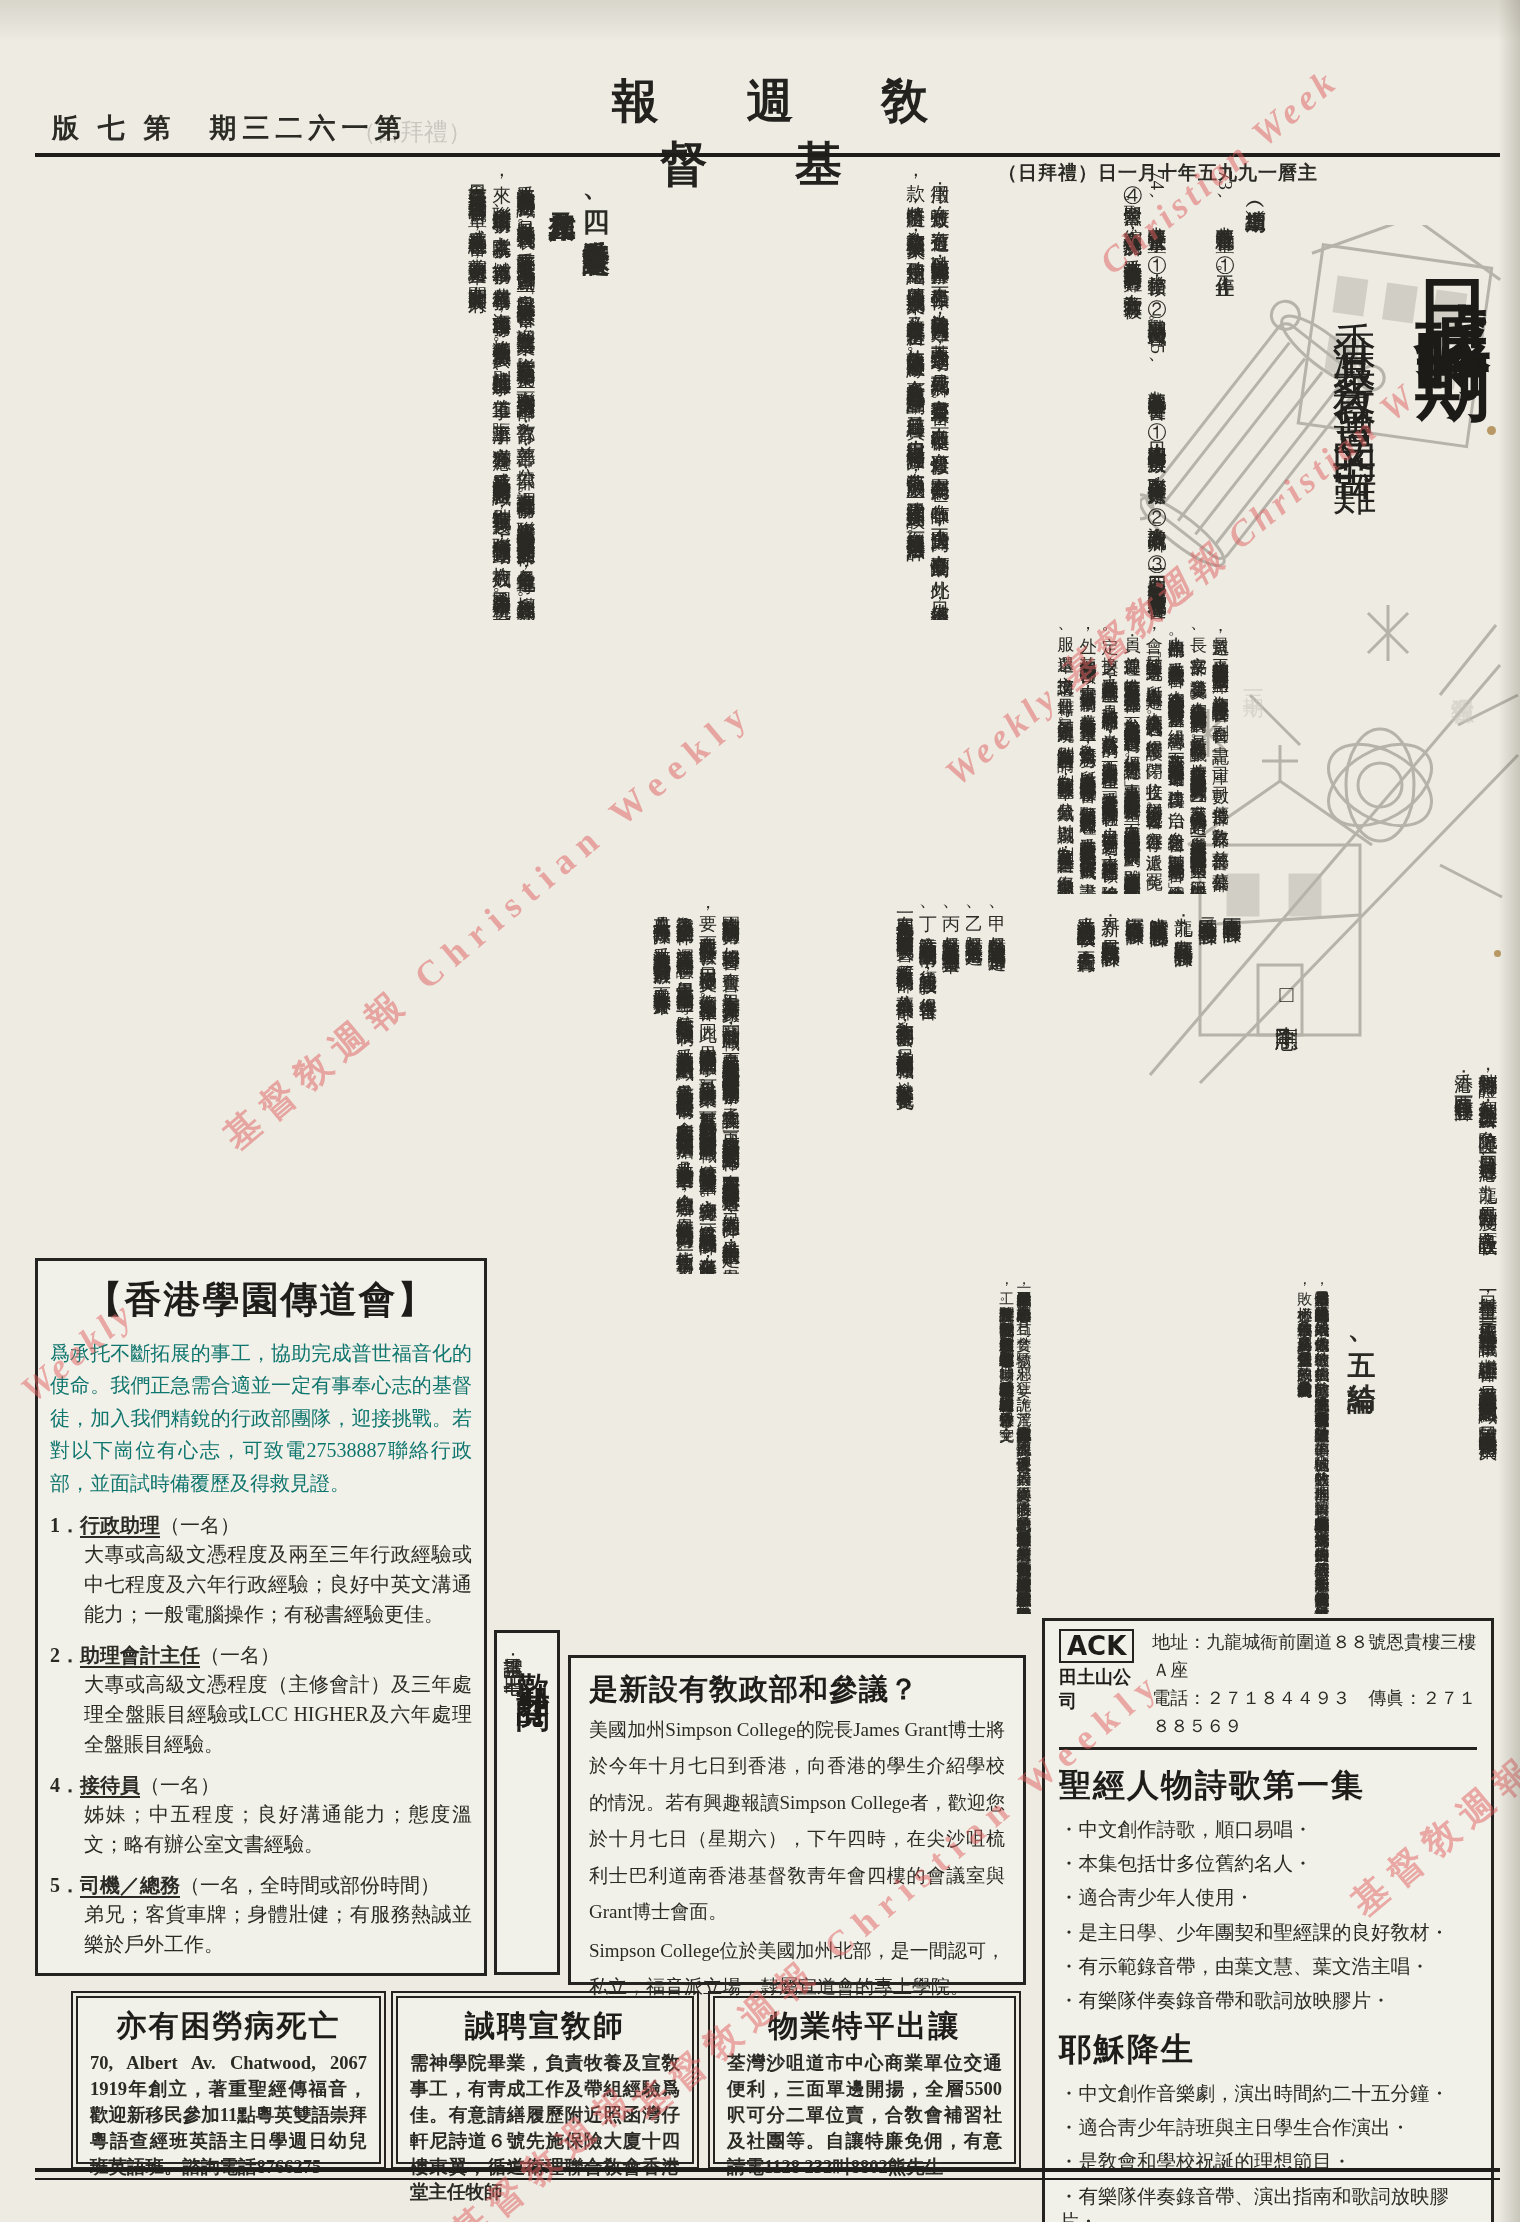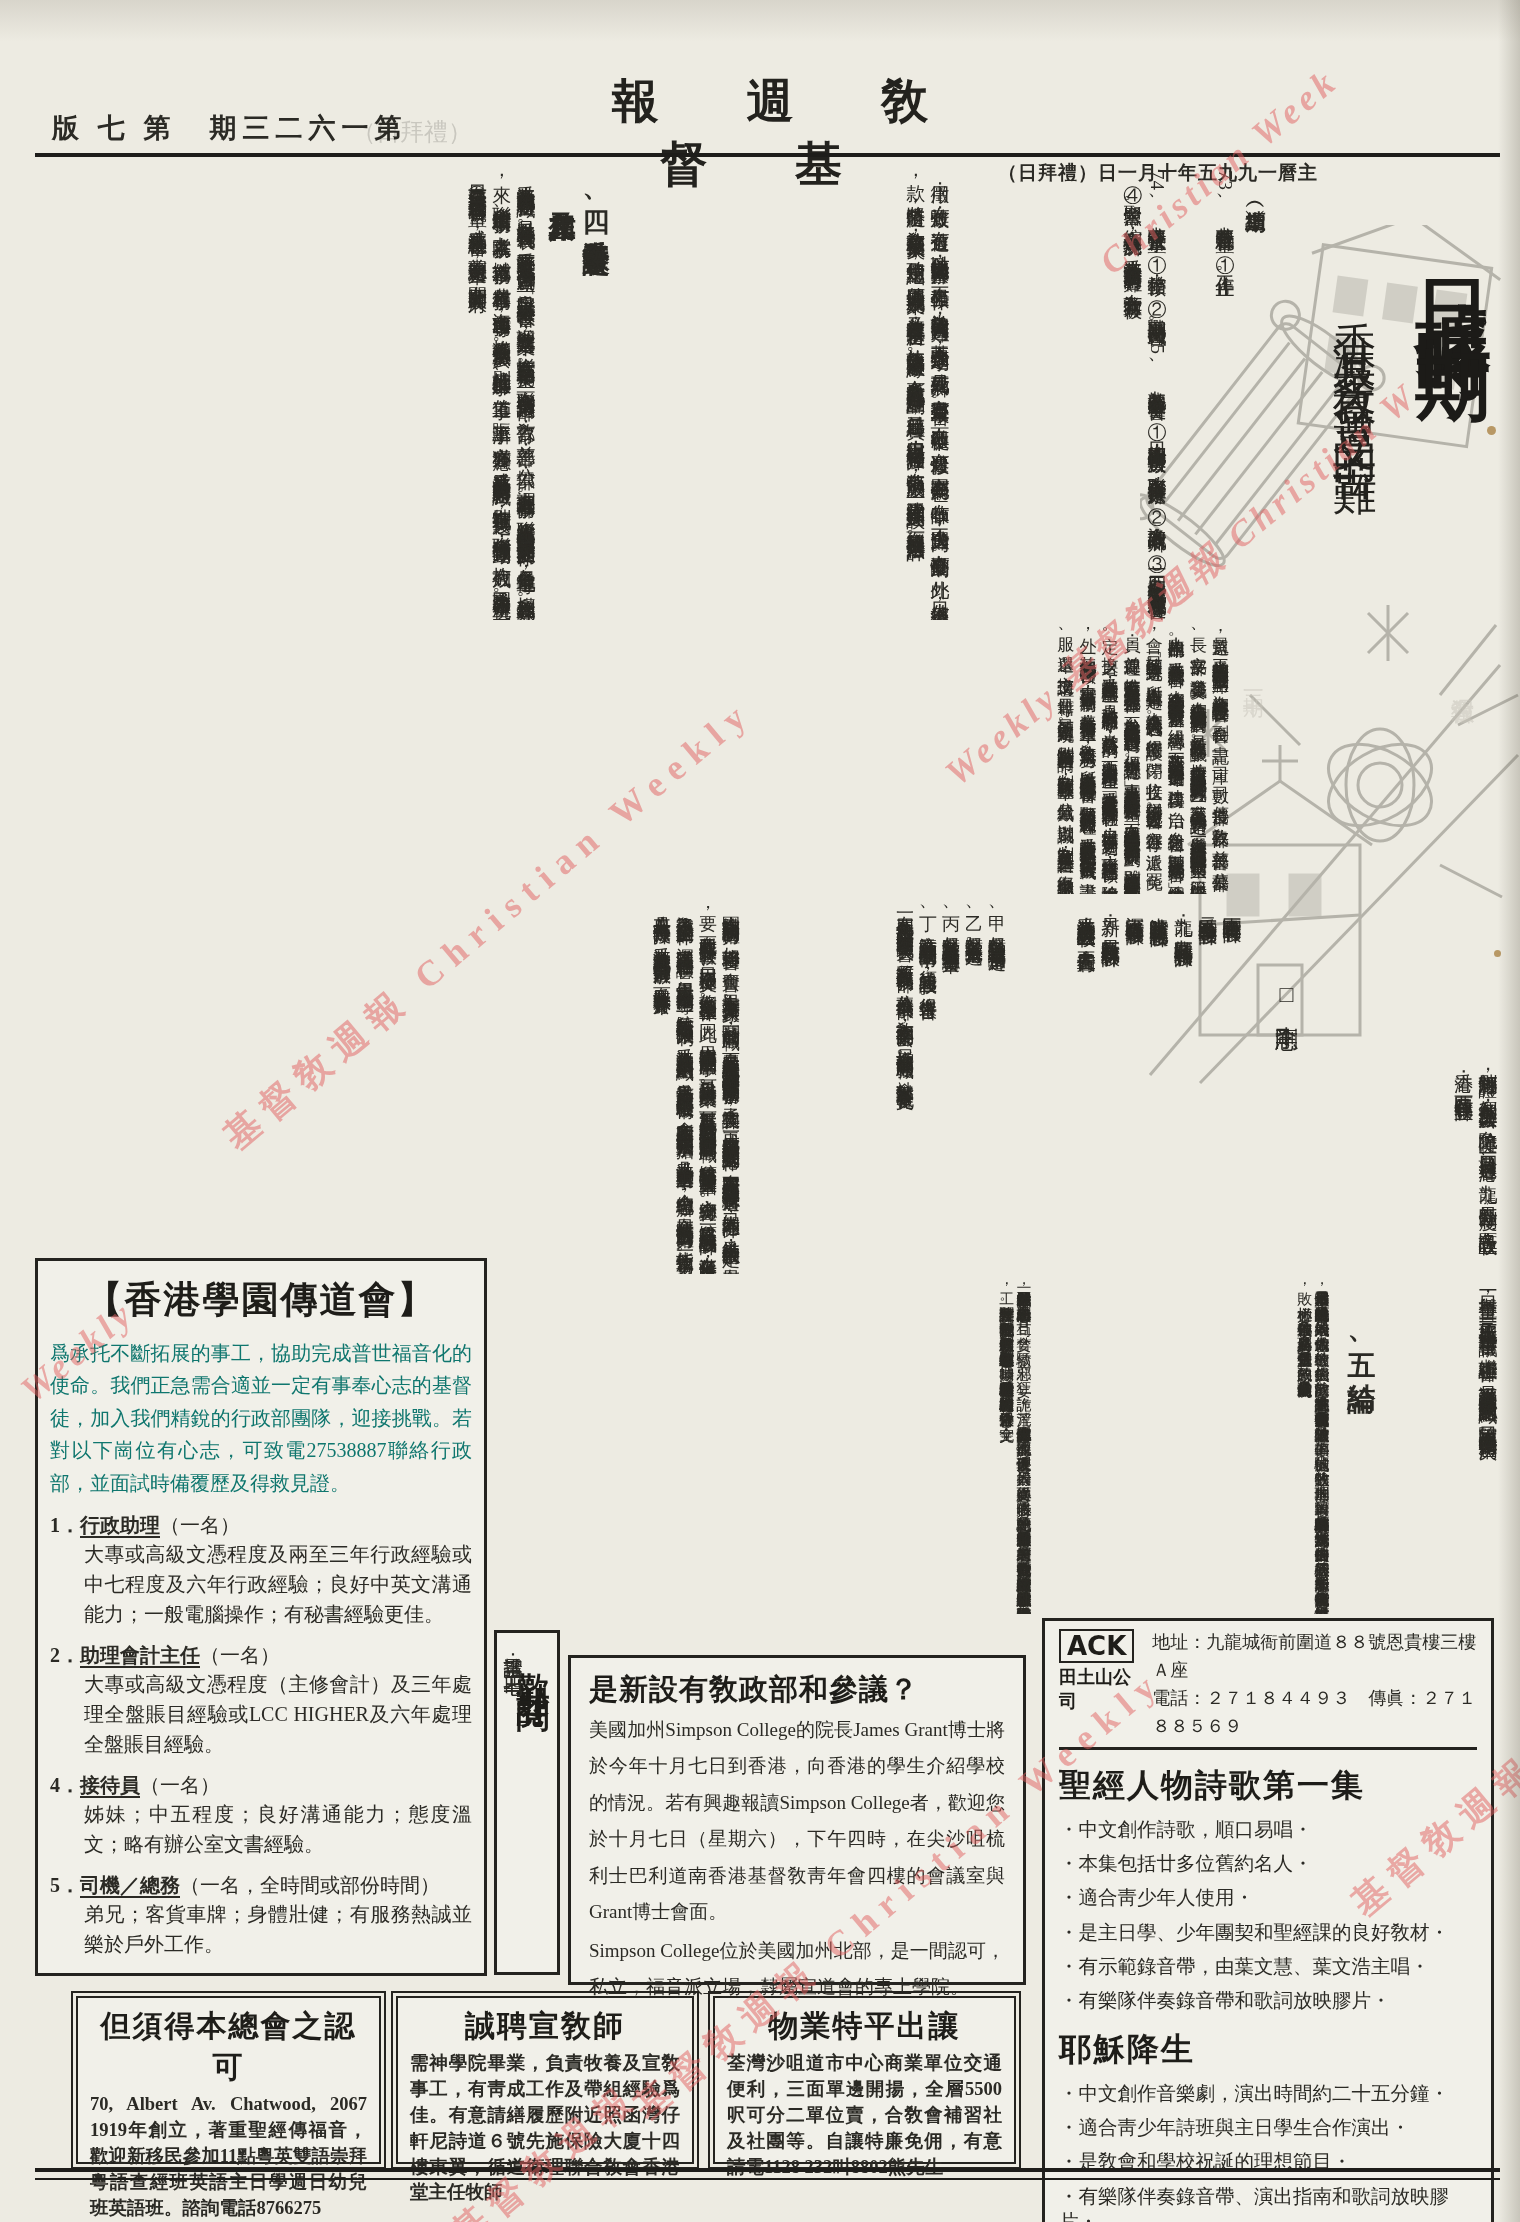--- a/index.html
+++ b/index.html
@@ -241,21 +241,21 @@
     <div class="ack-b">・有樂隊伴奏錄音帶和歌詞放映膠片・</div>
     <div class="ack-h">耶穌降生</div>
     <div class="ack-b">・中文創作音樂劇，演出時間約二十五分鐘・</div>
     <div class="ack-b">・適合靑少年詩班與主日學生合作演出・</div>
     <div class="ack-b">・是敎會和學校祝誕的理想節目・</div>
     <div class="ack-b">・有樂隊伴奏錄音帶、演出指南和歌詞放映膠片・</div>
 
   </div>
 
   <div class="box dbox sy-box">
-    <div class="sm-title">但須得本總會之認可</div>
+    <div class="sm-title">亦有困勞病死亡</div>
     <div class="sm-body">70, Albert Av. Chatwood, 2067 1919年創立，著重聖經傳福音，歡迎新移民參加11點粵英雙語崇拜粵語查經班英語主日學週日幼兒班英語班。諮詢電話8766275</div>
   </div>
   <div class="box dbox rc-box">
     <div class="sm-title">誠聘宣敎師</div>
     <div class="sm-body">需神學院畢業，負責牧養及宣敎事工，有靑成工作及帶組經驗爲佳。有意請繕履歷附近照函灣仔軒尼詩道６號先施保險大廈十四樓東翼，循道衞理聯合敎會香港堂主任牧師</div>
   </div>
   <div class="box dbox pp-box">
     <div class="sm-title">物業特平出讓</div>
     <div class="sm-body">荃灣沙咀道市中心商業單位交通便利，三面單邊開揚，全層5500呎可分二單位賣，合敎會補習社及社團等。自讓特廉免佣，有意請電1128 232叫8802熊先生</div>
   </div>

